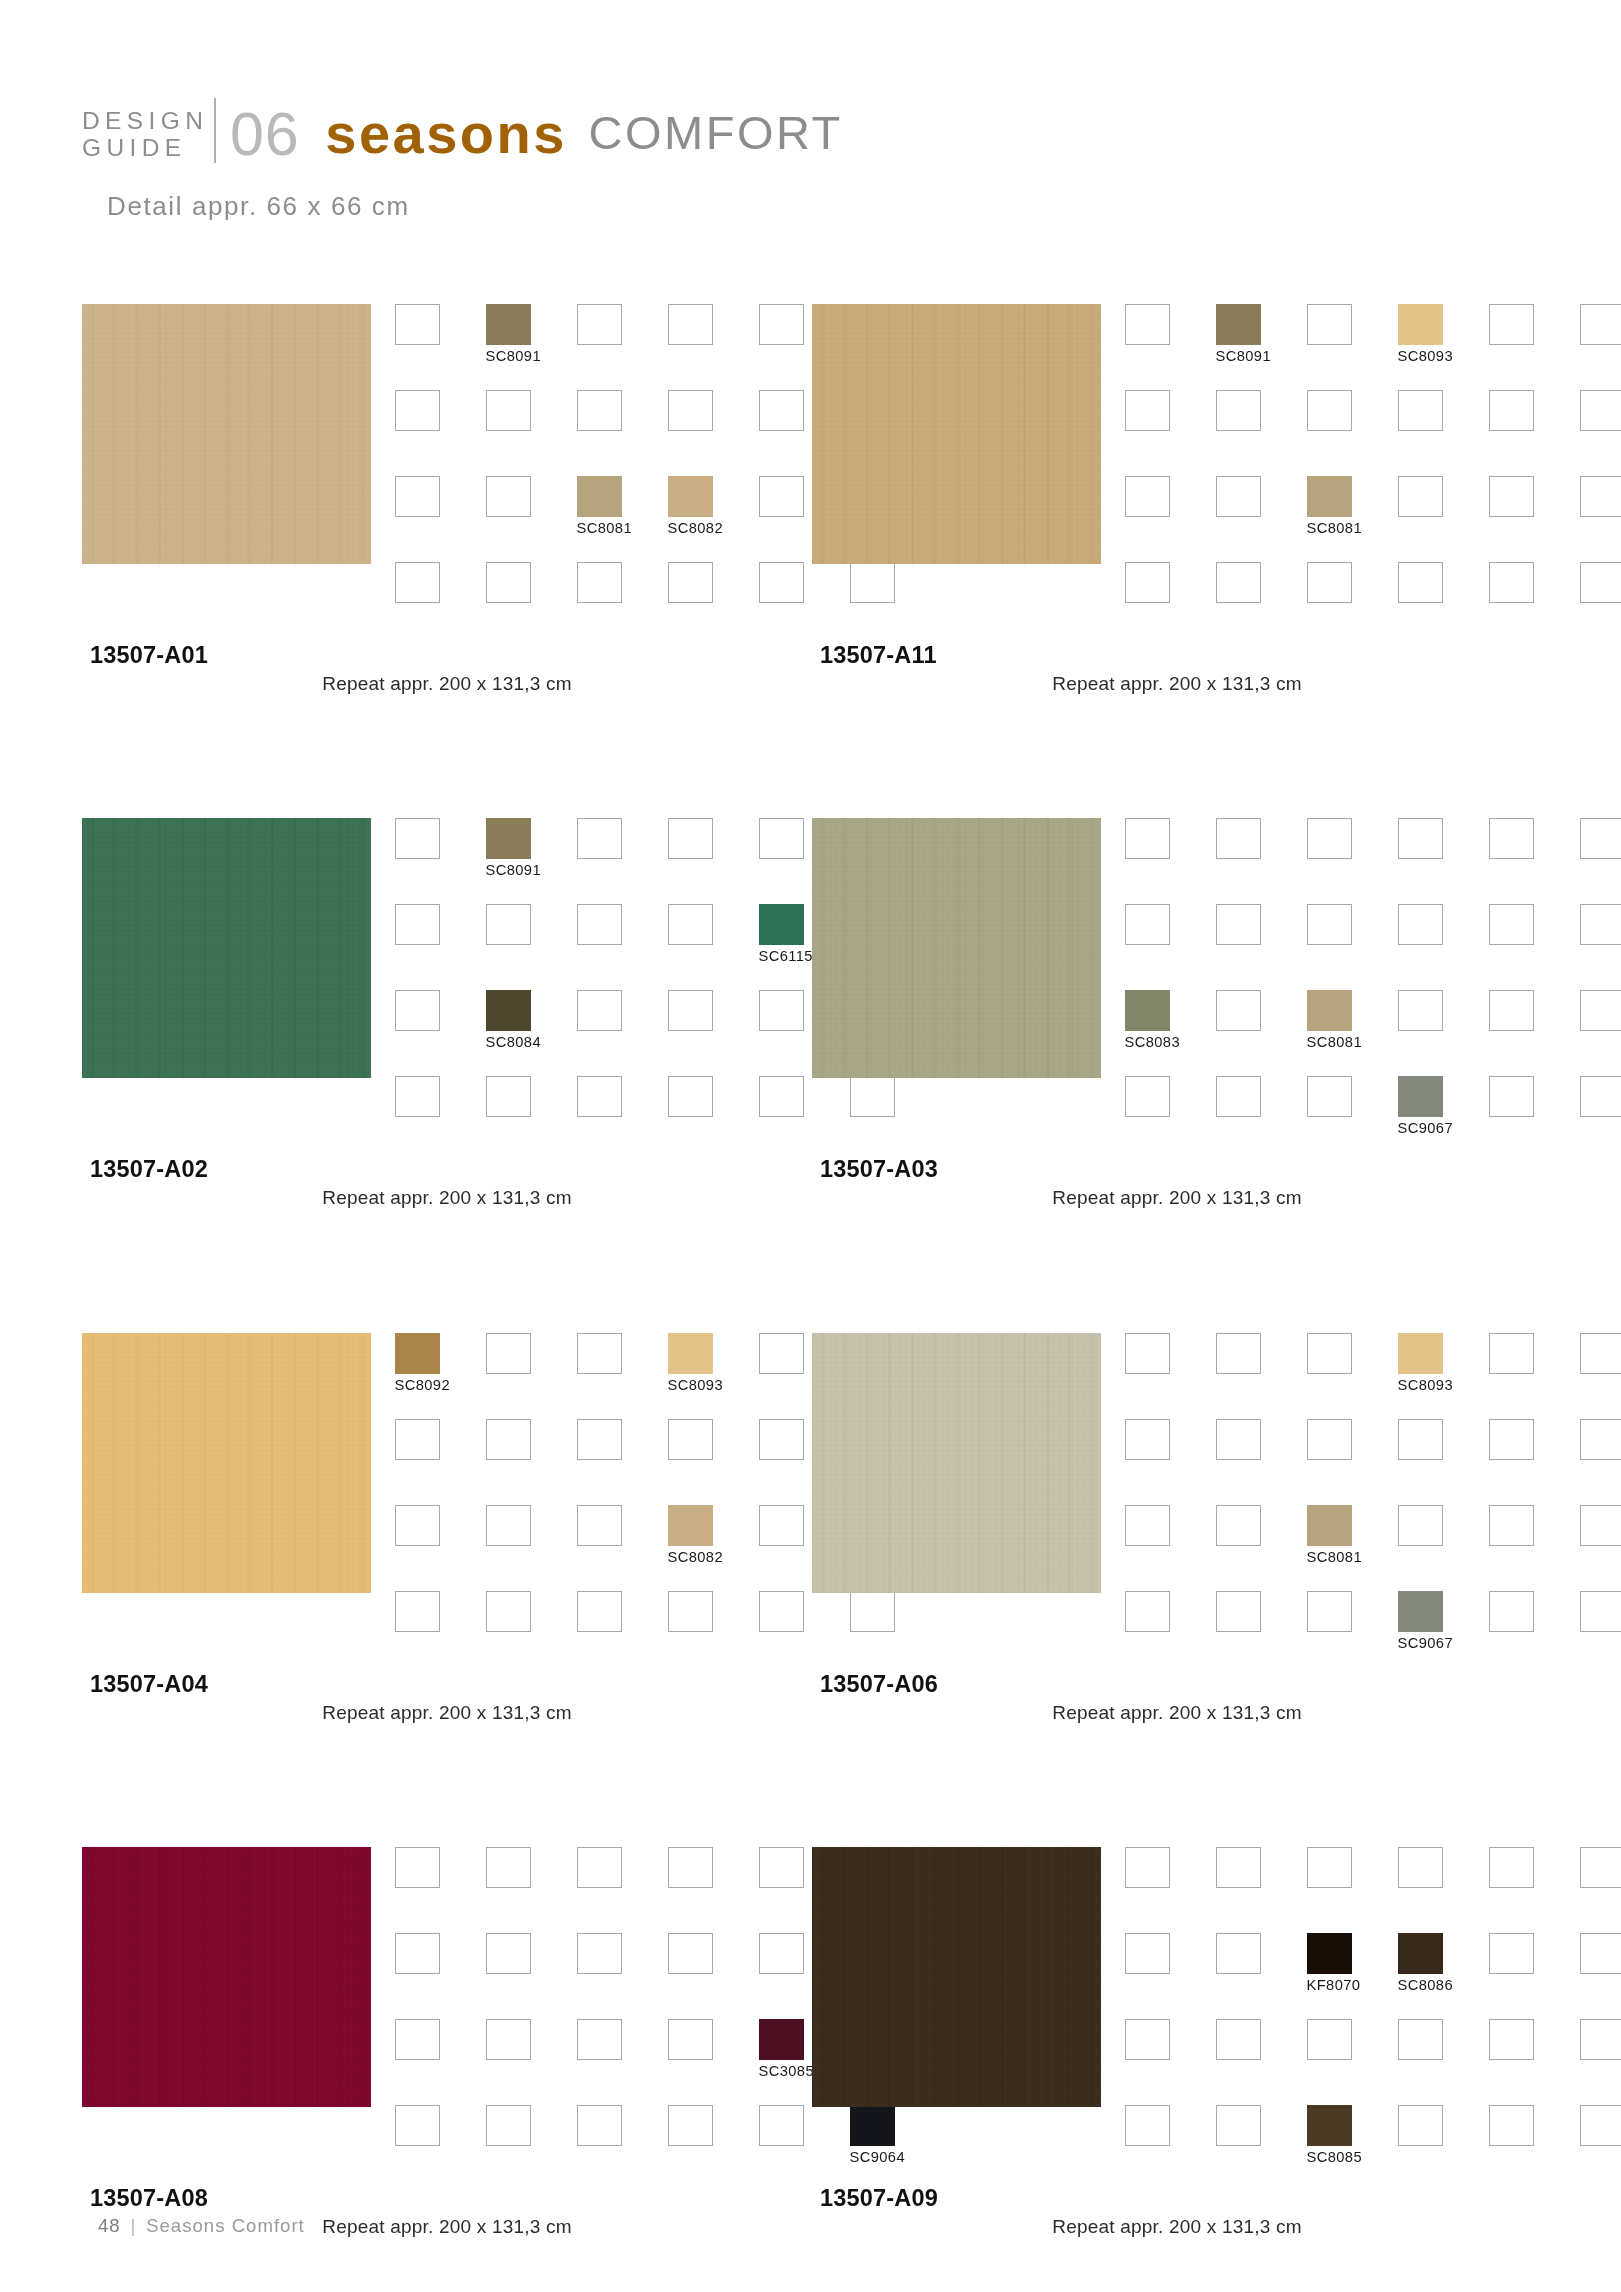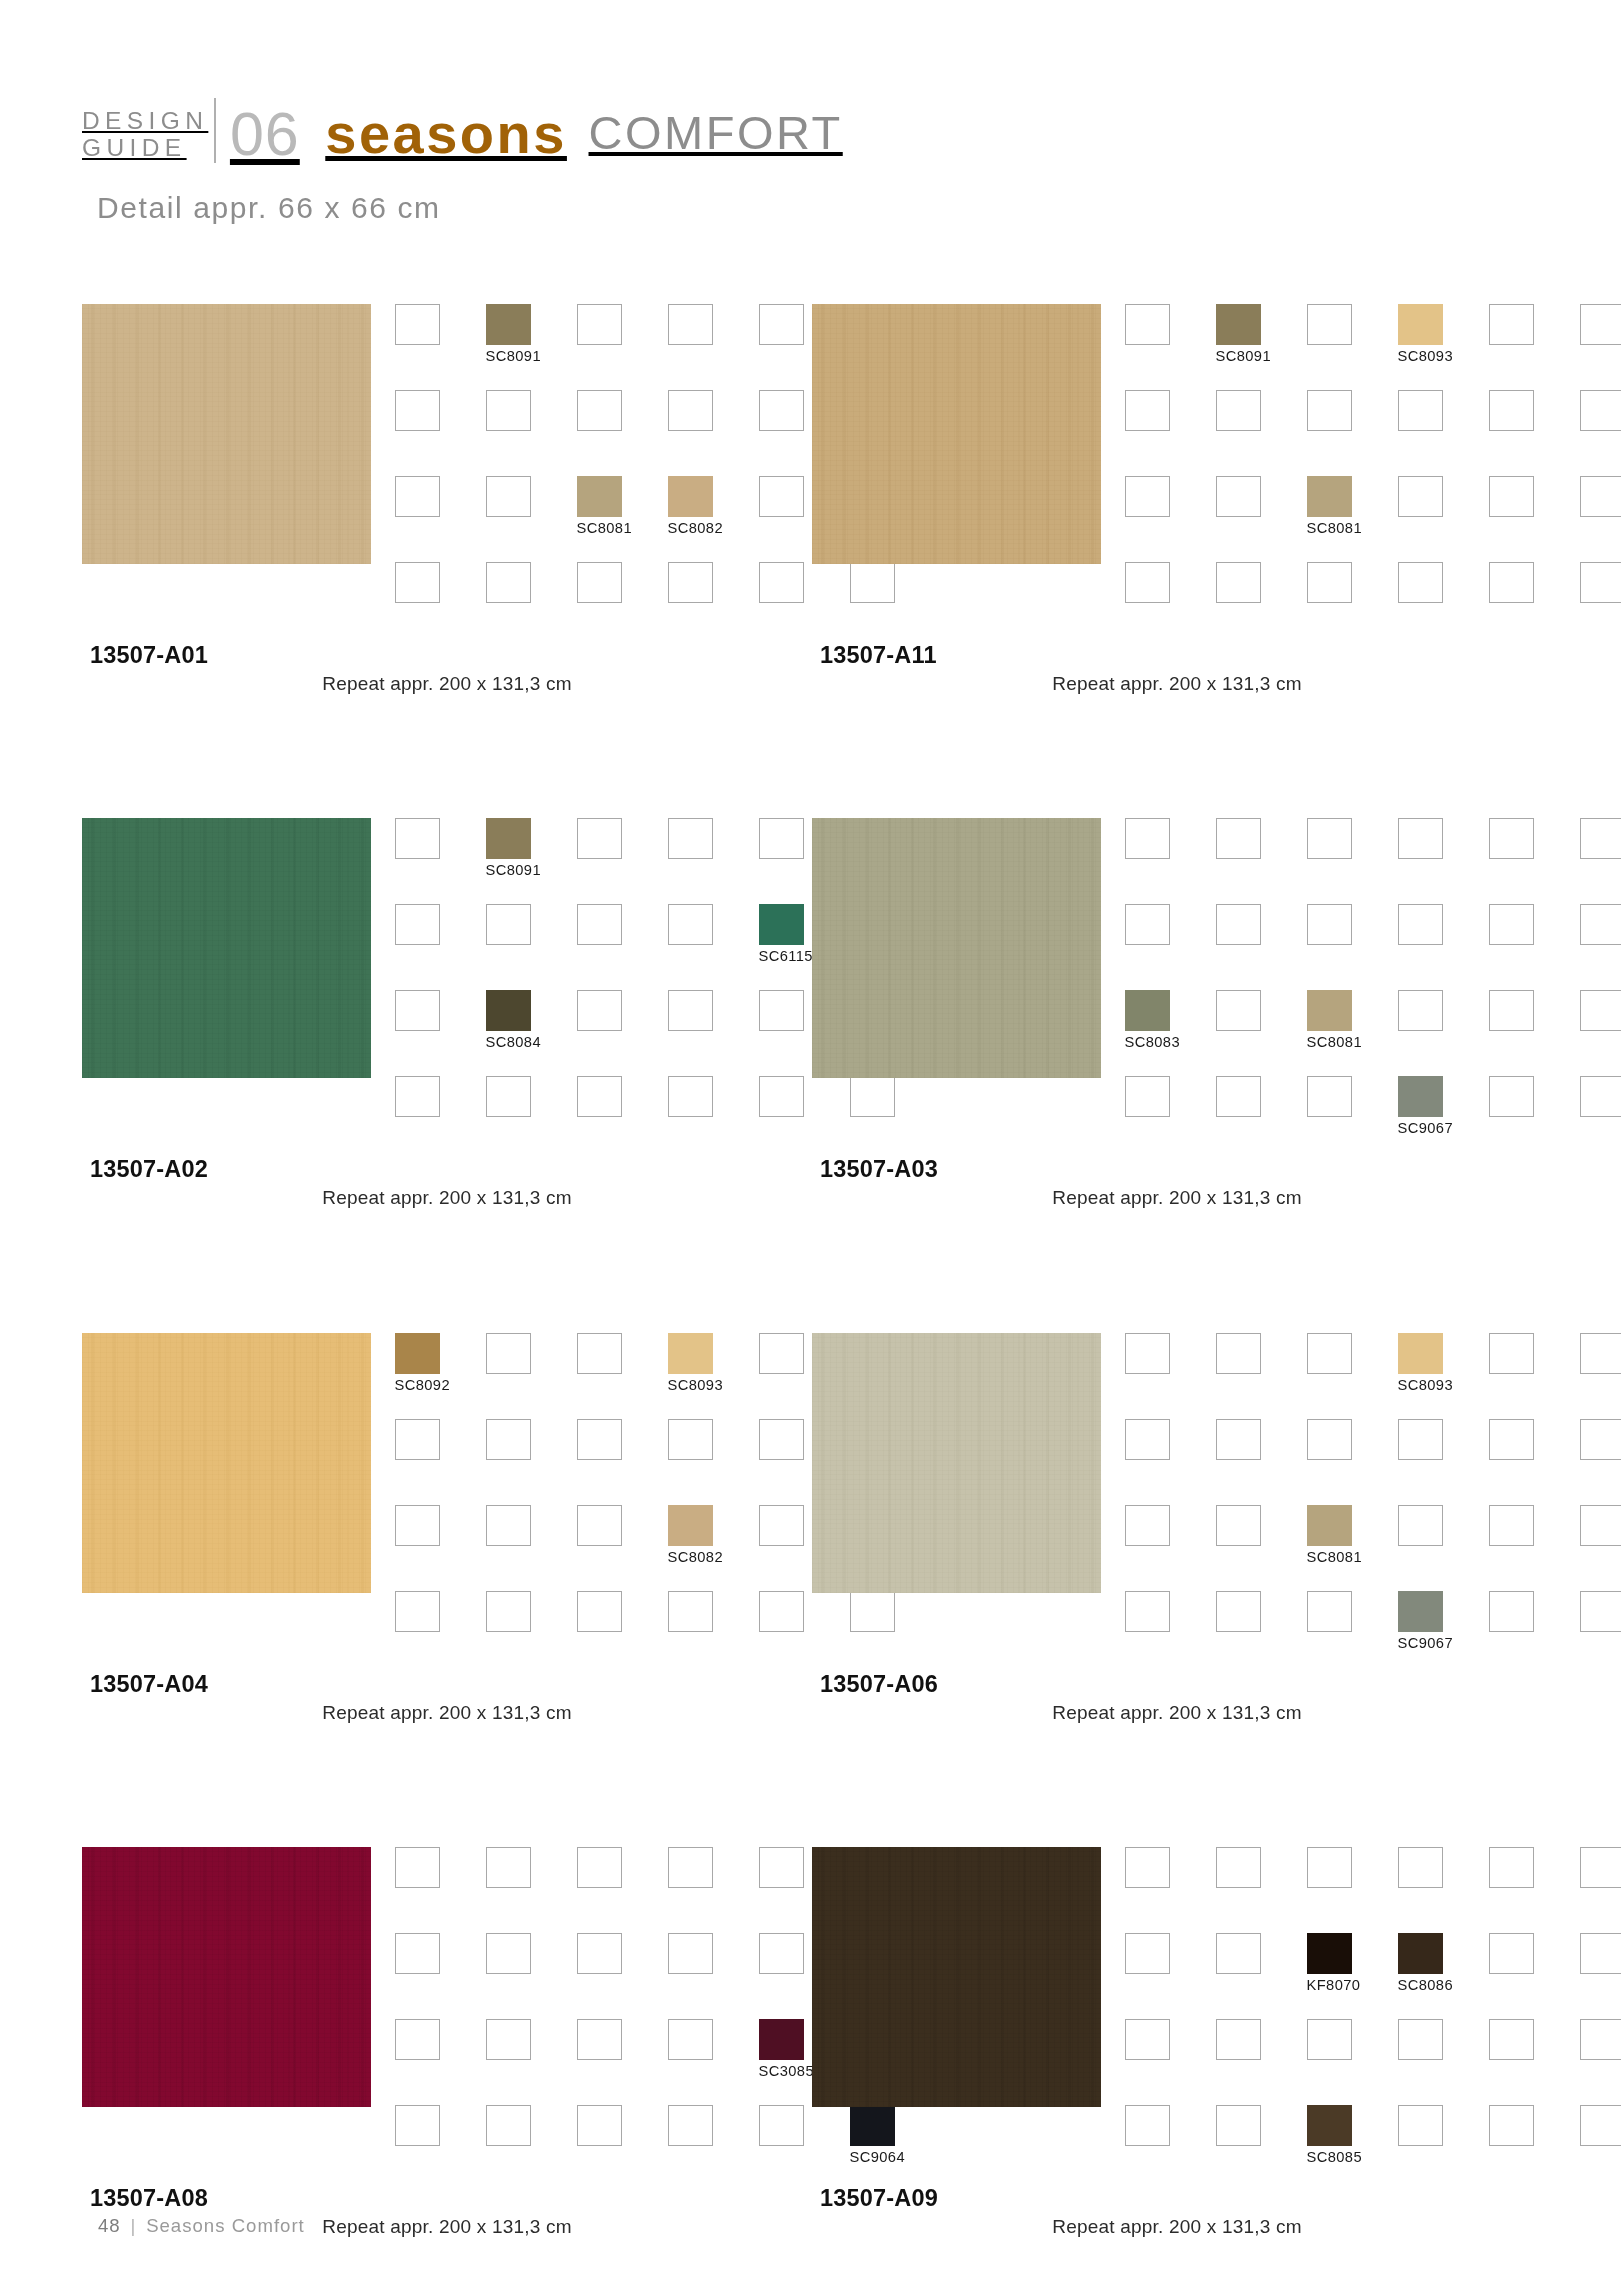--- a/index.html
+++ b/index.html
@@ -5,21 +5,21 @@
   html,body{margin:0;padding:0;background:#ffffff;}
   body{
     width:1621px;height:2293px;position:relative;
     font-family:"Liberation Sans", sans-serif;
     -webkit-font-smoothing:antialiased;
   }
   .page{position:absolute;inset:0;}
 
   
   .header{position:absolute;left:82px;top:76px;}
-  .brandline{display:flex;align-items:flex-end;text-decoration:underline;}
+  .brandline{display:flex;align-items:flex-end;}
   .dg{
     display:flex;flex-direction:column;
     font-size:24.5px;letter-spacing:5.4px;color:#8d8d8d;
     line-height:26.5px;font-weight:400;padding-bottom:5.9px;
   }
   .dg span{display:block;white-space:nowrap;}
   .vbar{
     width:2px;height:65px;background:#b0b0b0;
     margin:0 13.7px 3.9px 5.9px;
   }
@@ -36,22 +36,22 @@
     font-size:47px;color:#8d8d8d;font-weight:400;
     letter-spacing:2.5px;line-height:61px;
     margin-left:21.6px;padding-bottom:3.9px;
   }
   .dessinline{display:flex;align-items:baseline;margin-top:23.5px;}
   .dessin{
     font-size:49px;color:#8d8d8d;font-weight:400;letter-spacing:4.9px;
     white-space:pre;
   }
   .detail{
-    font-size:30px;color:#8d8d8d;font-weight:400;letter-spacing:1.6px;
-    margin-left:15px;
+    font-size:26px;color:#8d8d8d;font-weight:400;letter-spacing:1.6px;
+    margin-left:25px;
   }
 
   
   .blocks{position:absolute;left:82px;top:304px;width:1460px;}
   .block-row{display:flex;}
   .block{width:730px;box-sizing:border-box;}
   .block-inner{display:flex;}
 
   .fabric{
     width:289px;height:260px;flex:0 0 289px;

